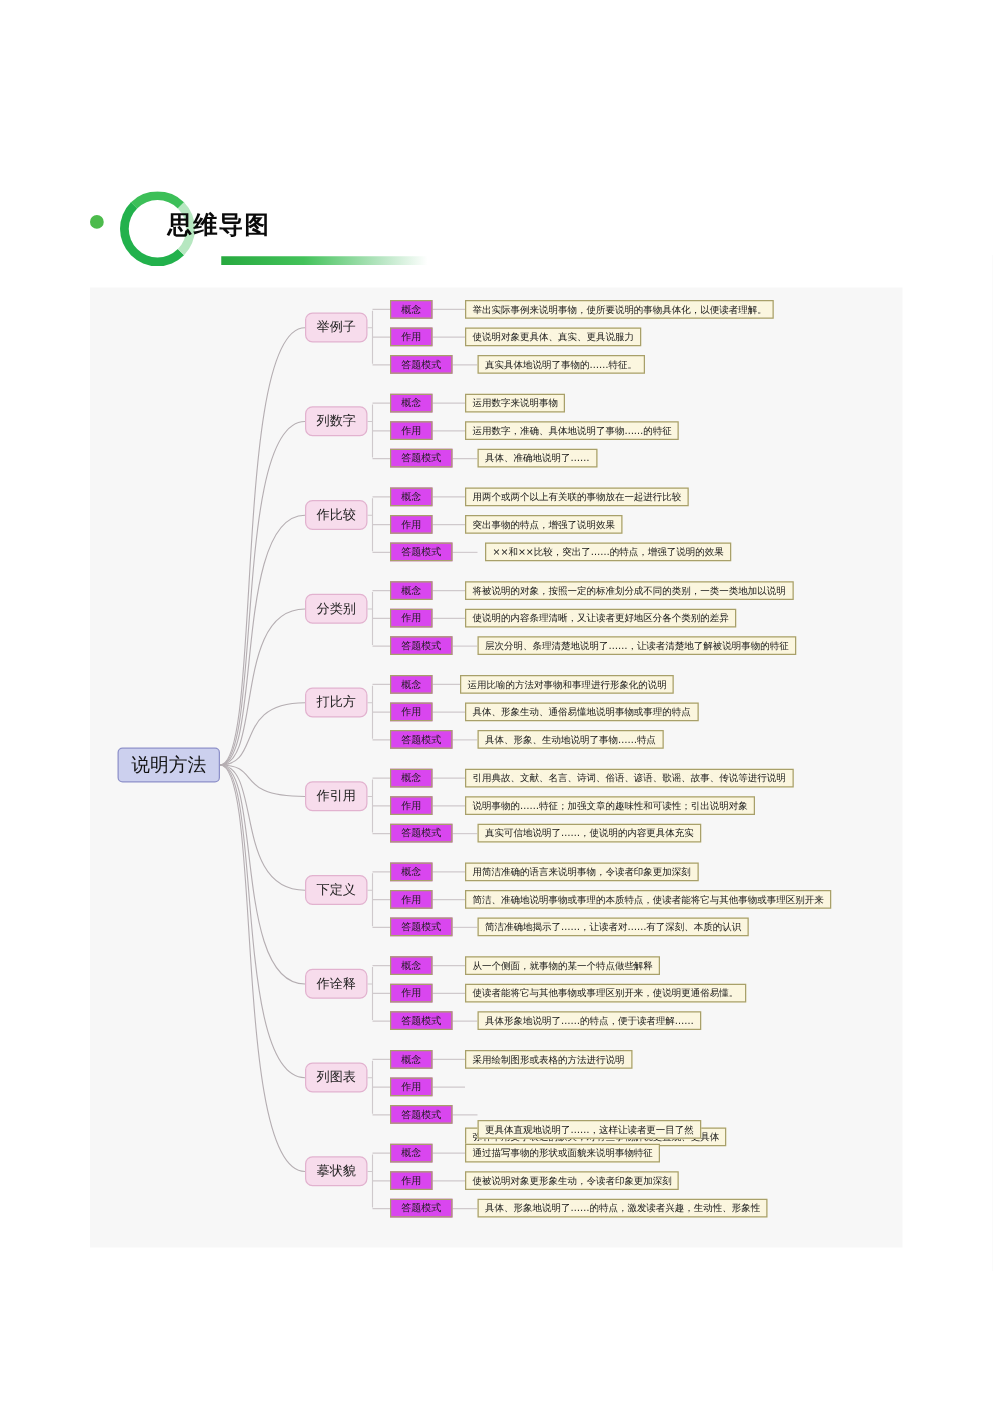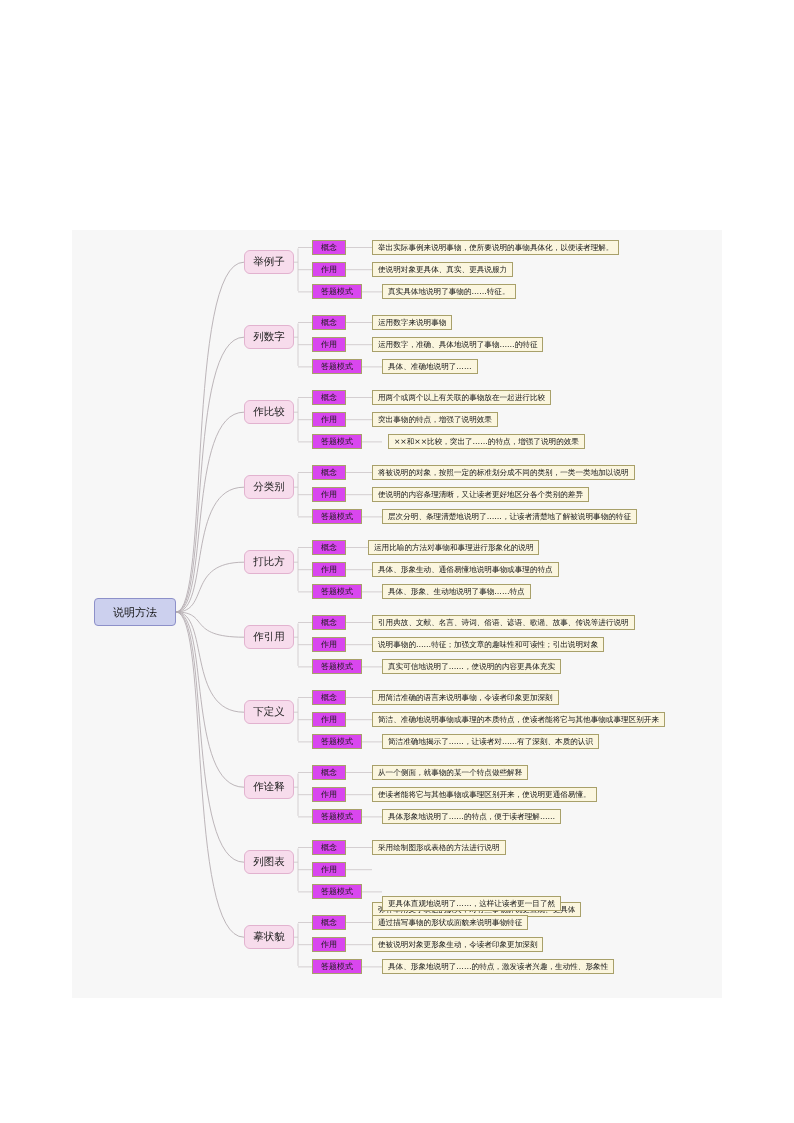--- a/index.html
+++ b/index.html
@@ -49,21 +49,21 @@
   .node{
     position:absolute;box-sizing:border-box;
     display:flex;align-items:center;justify-content:center;
     white-space:nowrap;
   }
 
   
   .root-node{
     left:22px;top:368px;width:82px;height:28px;
     background:#ccd0ee;border:1px solid #8d90c9;border-radius:4px;
-    font-size:11px;color:#111;font-weight:normal;
+    font-size:15px;color:#111;font-weight:normal;
   }
 
   
   .branch-node{
     width:50px;height:24px;
     background:#f7dcec;border:1px solid #e2b2cf;border-radius:6px;
     font-size:10.5px;color:#222;
   }
 
   
@@ -83,20 +83,26 @@
     font-size:7.6px;color:#141414;
     justify-content:flex-start;
   }
 </style>
 </head>
 <body>
 
 <div class="page">
 
 
+  <div class="section-header">
+    <div class="sh-dot"></div>
+    <div class="sh-ring"></div>
+    <div class="sh-bar"></div>
+    <div class="sh-text">思维导图</div>
+  </div>
 
   <div class="mindmap">
     <svg class="mm-svg" id="mm-connectors">
         <path d="M104,382 C138,382 114,32.2 172,32.2" fill="none" stroke="#b5aeb2" stroke-width="0.9"></path>
         <path d="M222,32.2 H226 M226,18.5 V60.9 M226,17.5 H240 M226,39.7 H240 M226,61.9 H240" fill="none" stroke="#cfc9cc" stroke-width="0.9"></path>
         <path d="M274,17.5 H300" fill="none" stroke="#cfc9cc" stroke-width="0.9"></path>
         <path d="M274,39.7 H300" fill="none" stroke="#cfc9cc" stroke-width="0.9"></path>
         <path d="M290,61.9 H310" fill="none" stroke="#cfc9cc" stroke-width="0.9"></path>
         <path d="M104,382 C138,382 114,107.2 172,107.2" fill="none" stroke="#b5aeb2" stroke-width="0.9"></path>
         <path d="M222,107.2 H226 M226,93.5 V135.9 M226,92.5 H240 M226,114.7 H240 M226,136.9 H240" fill="none" stroke="#cfc9cc" stroke-width="0.9"></path>

